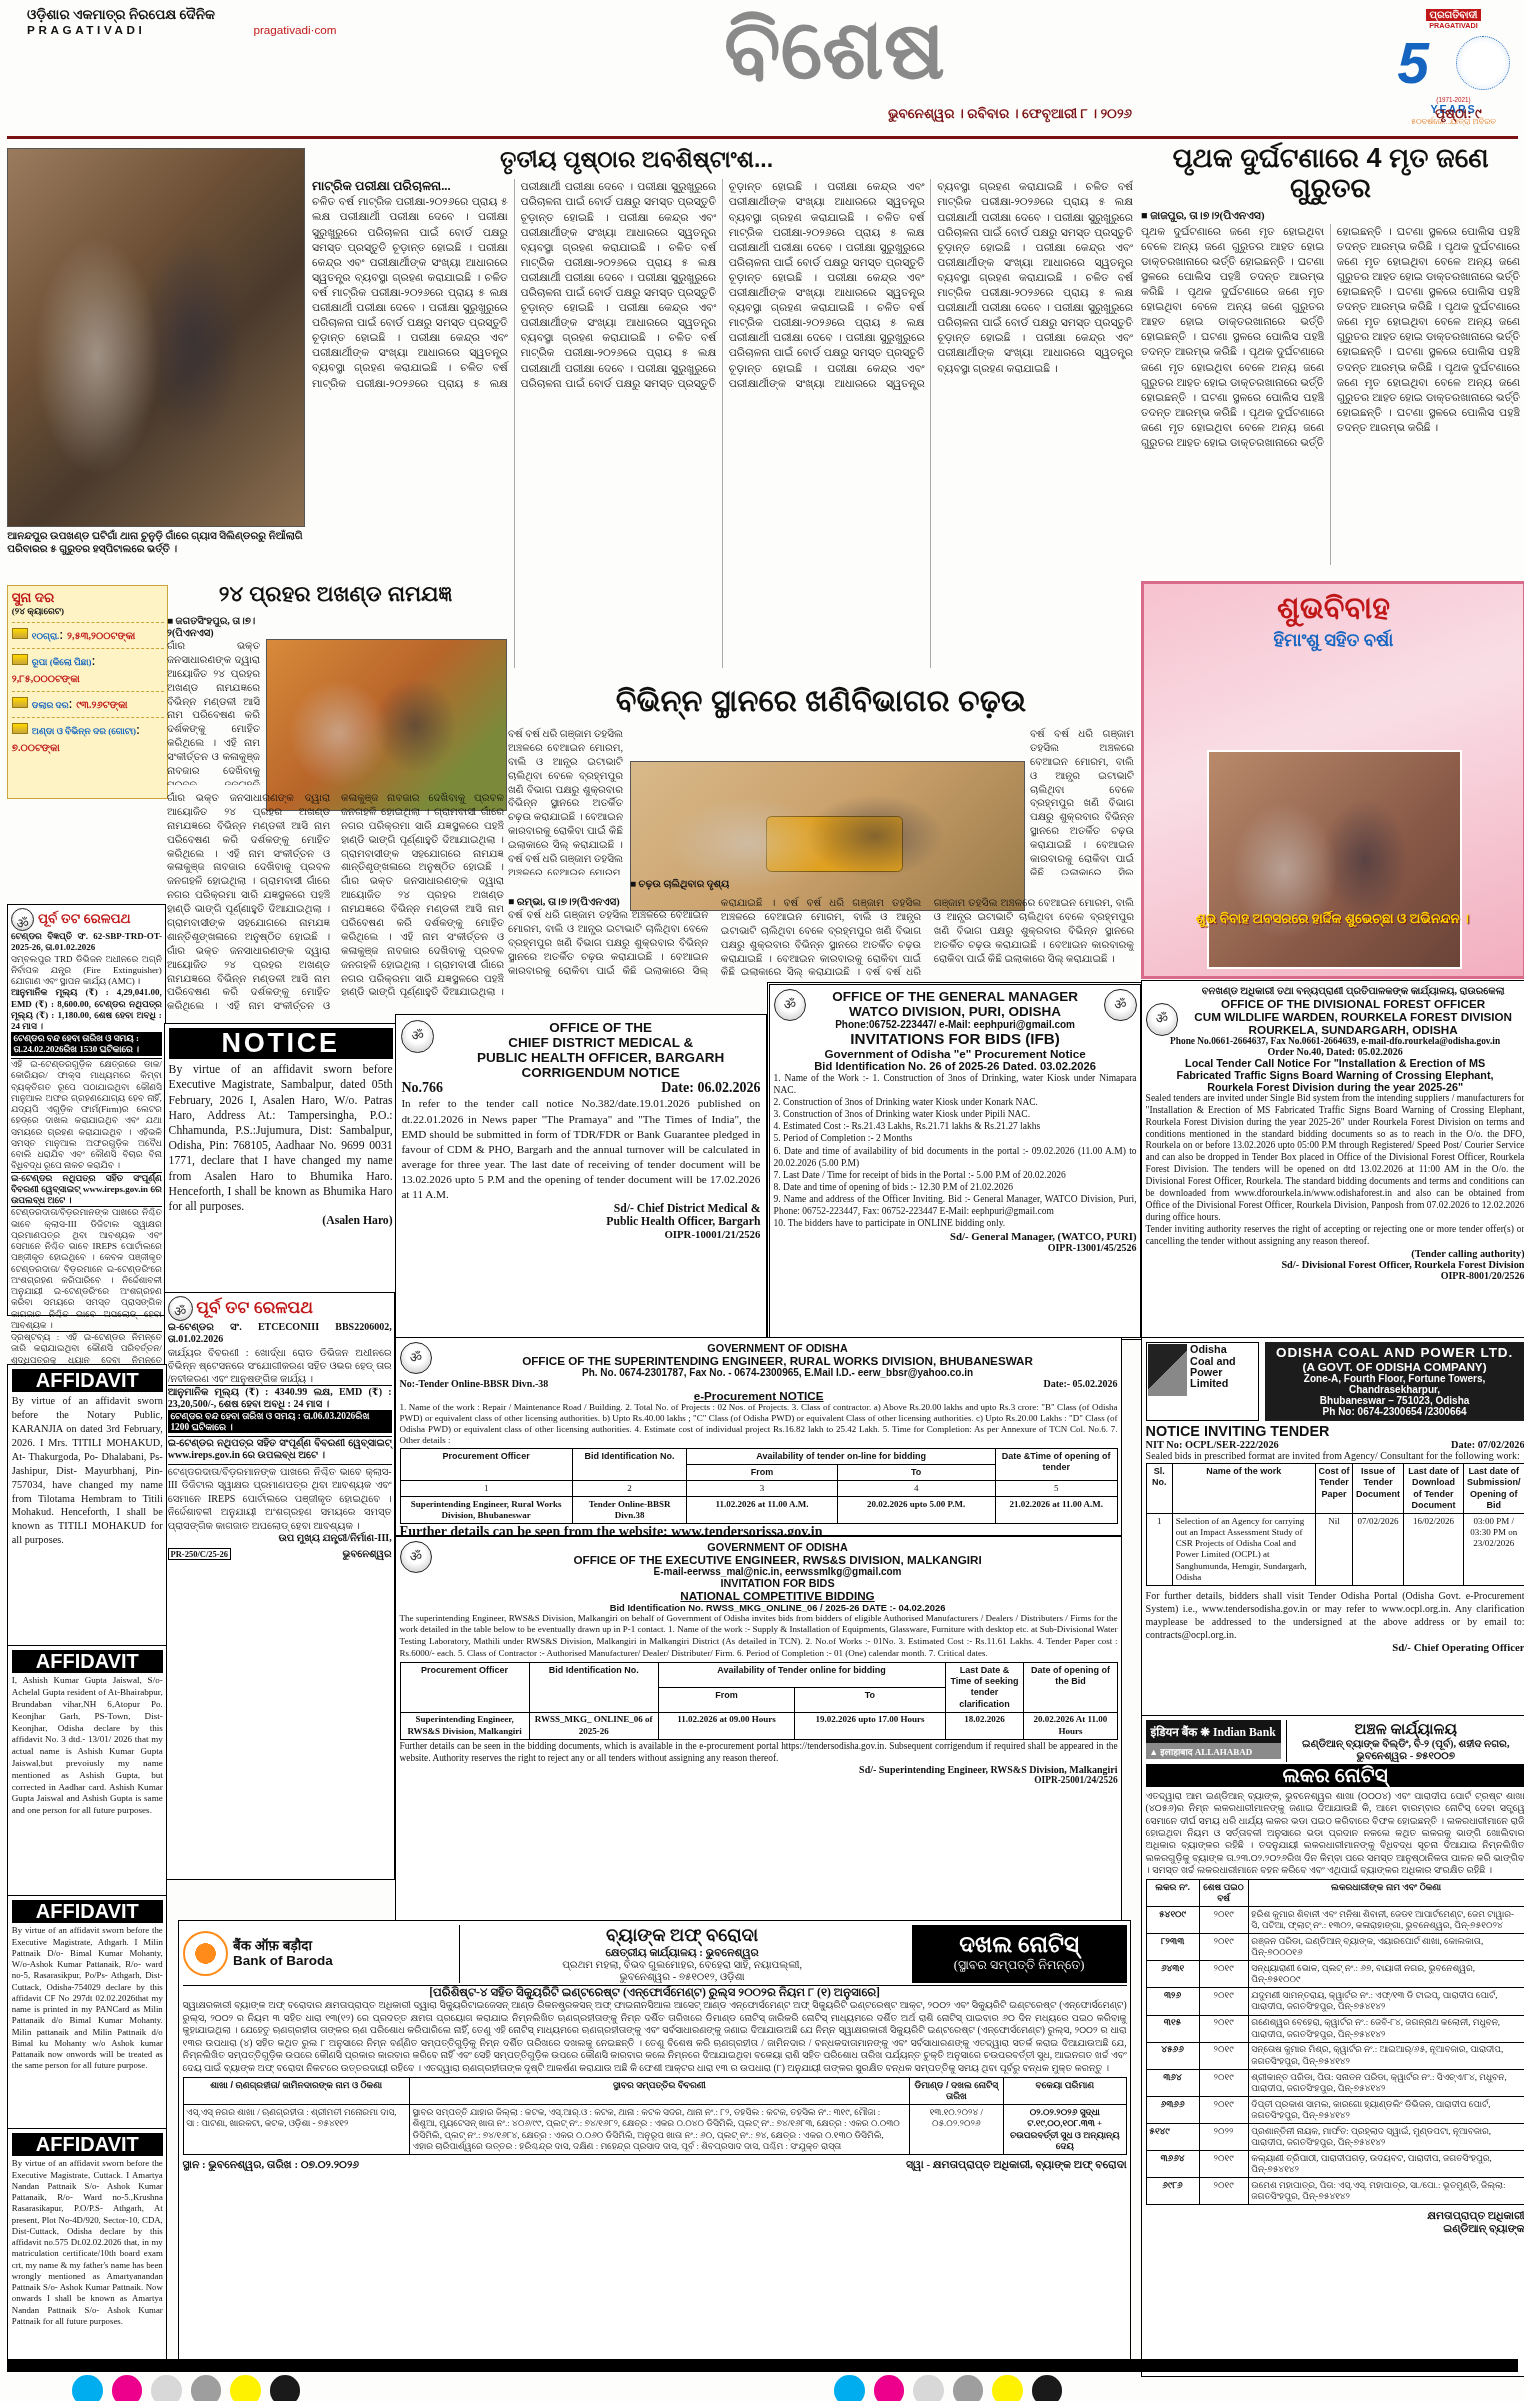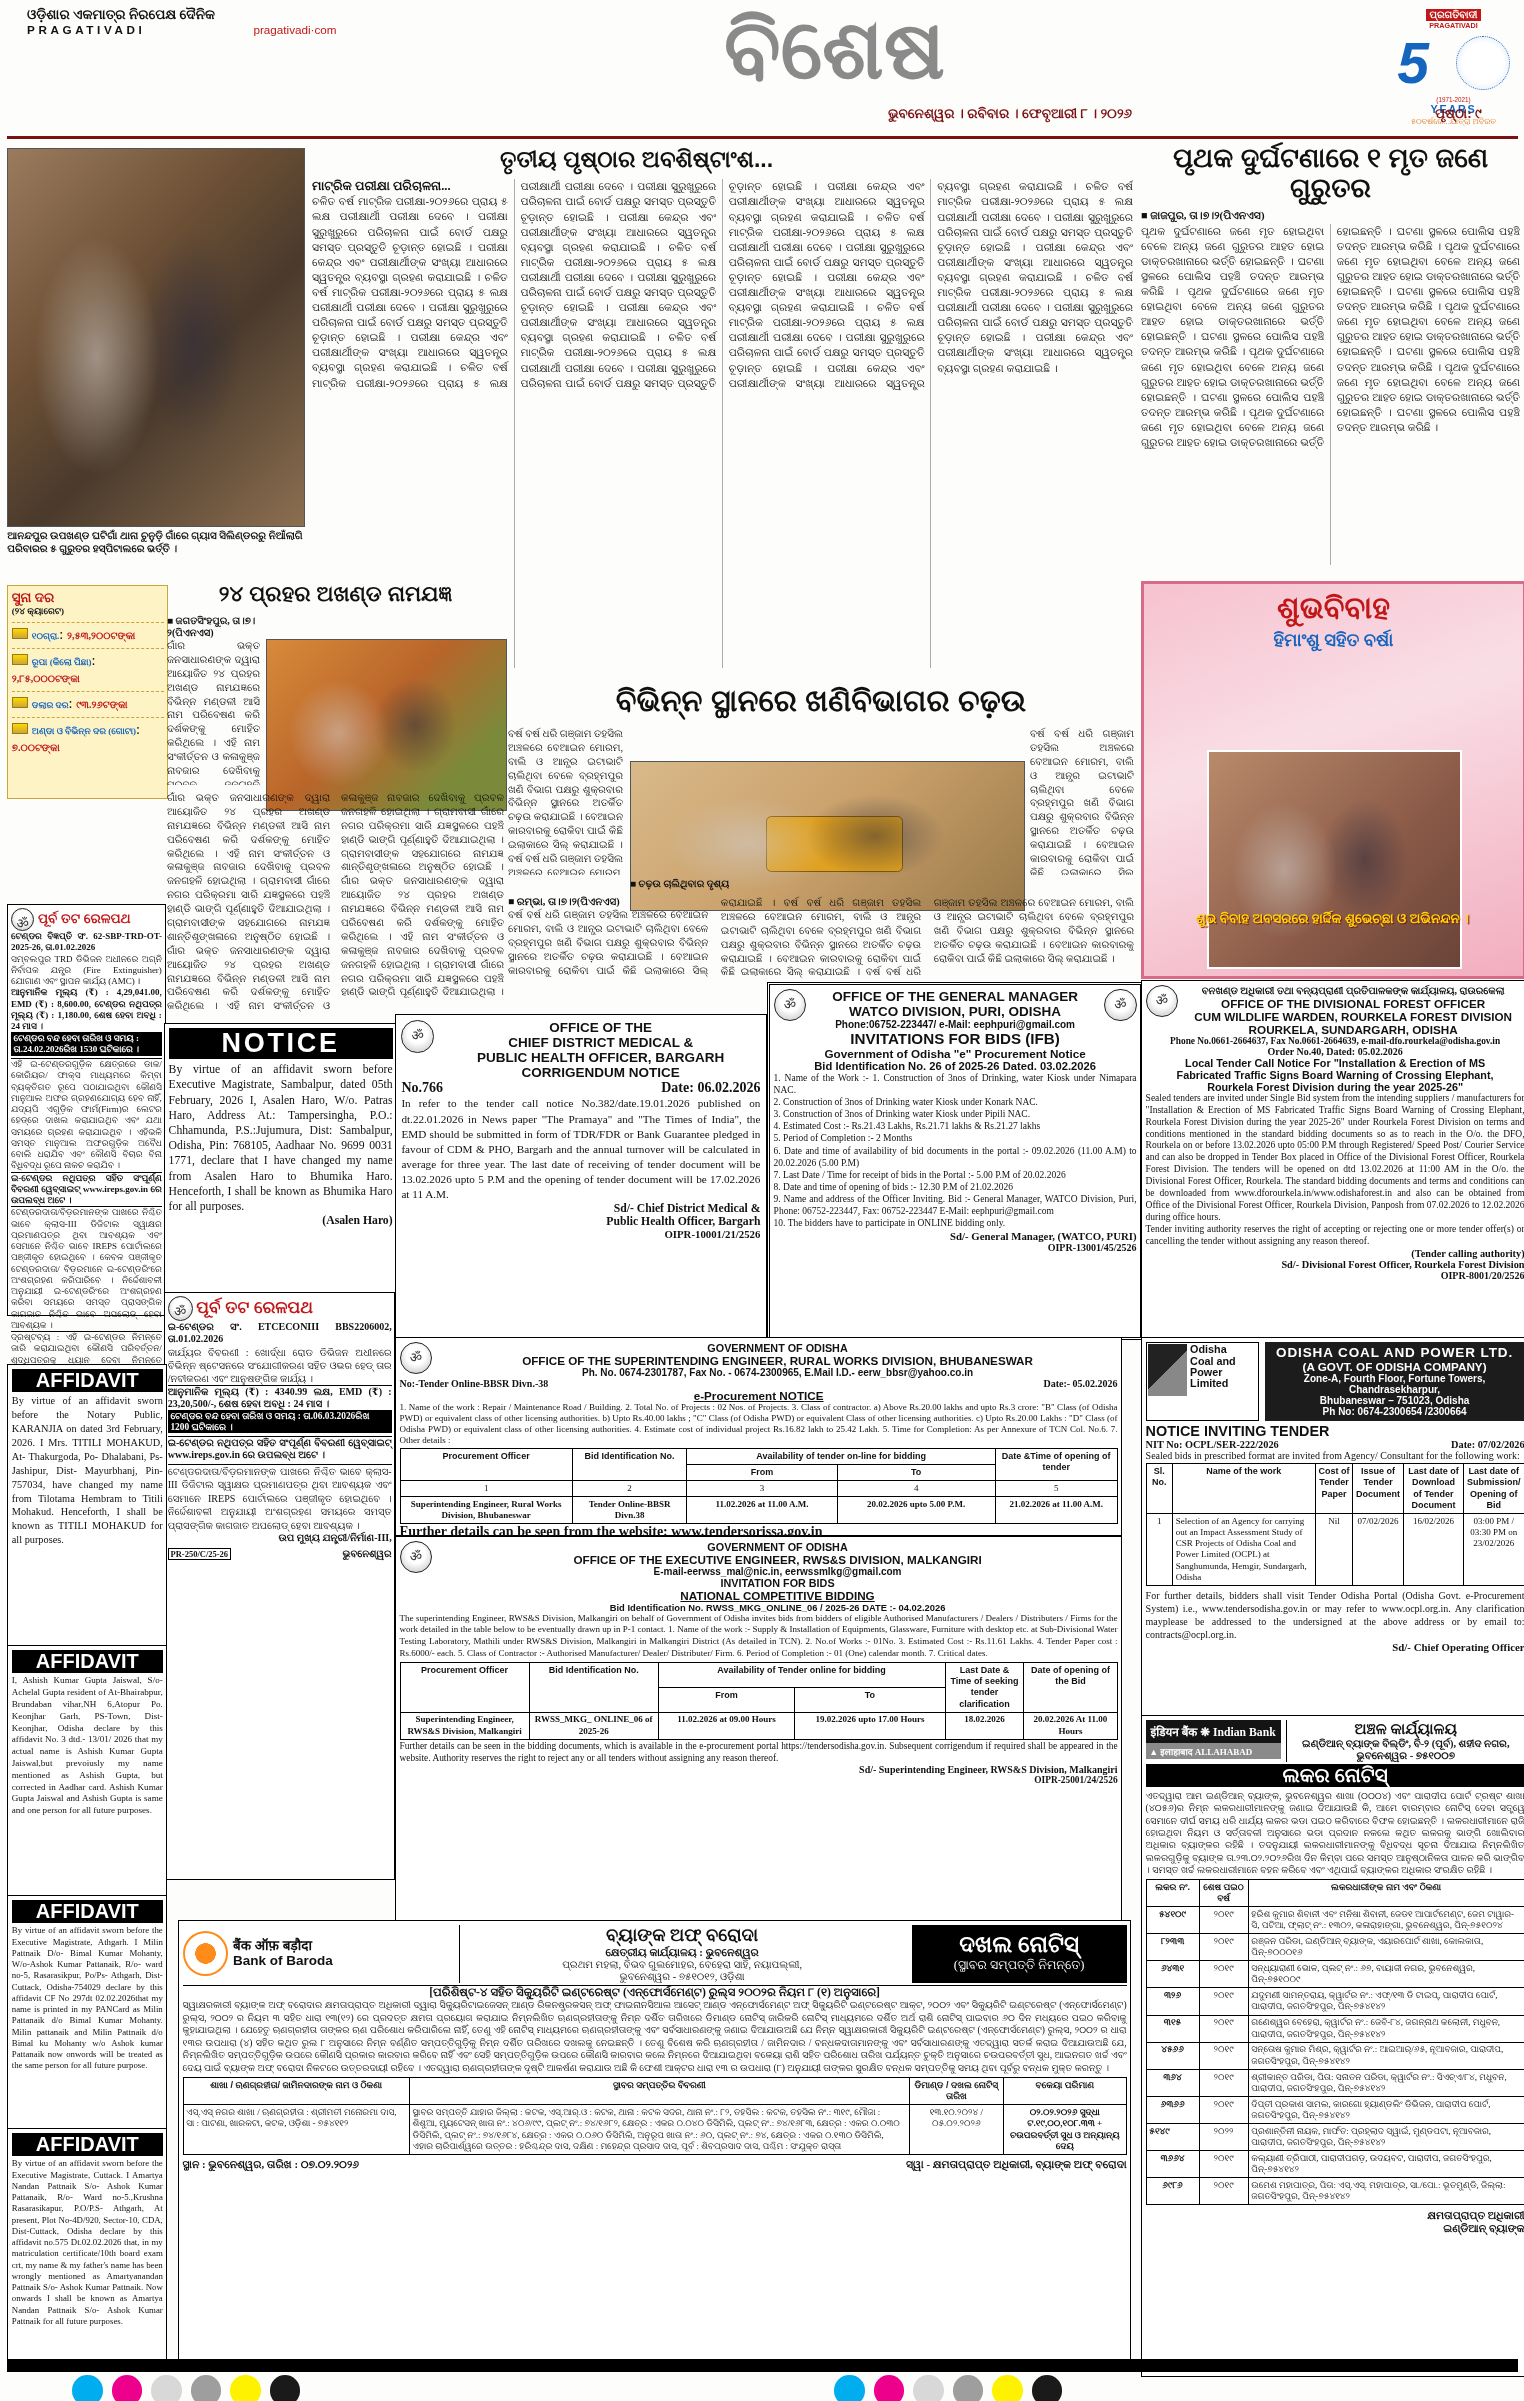--- a/index.html
+++ b/index.html
@@ -66,21 +66,21 @@
 
   <div class="abs" style="left:312px;top:145px;width:821px;height:534px;">
     <div class="hdline" style="font-size:23px;margin:1.8px 0 7.2px 188px;">ତୃତୀୟ ପୃଷ୍ଠାର ଅବଶିଷ୍ଟାଂଶ...</div>
     <div style="columns:4;column-gap:12.6px;height:489px;overflow:hidden;" class="colrule">
       <div style="font-weight:bold;font-size:12.6px;">ମାଟ୍ରିକ ପରୀକ୍ଷା ପରିଚାଳନା...</div>
       <div class="just" style="font-size:10.8px;line-height:1.4;">ଚଳିତ ବର୍ଷ ମାଟ୍ରିକ ପରୀକ୍ଷା-୨୦୨୬ରେ ପ୍ରାୟ ୫ ଲକ୍ଷ ପରୀକ୍ଷାର୍ଥୀ ପରୀକ୍ଷା ଦେବେ । ପରୀକ୍ଷା ସୁରୁଖୁରୁରେ ପରିଚାଳନା ପାଇଁ ବୋର୍ଡ ପକ୍ଷରୁ ସମସ୍ତ ପ୍ରସ୍ତୁତି ଚୂଡ଼ାନ୍ତ ହୋଇଛି । ପରୀକ୍ଷା କେନ୍ଦ୍ର ଏବଂ ପରୀକ୍ଷାର୍ଥୀଙ୍କ ସଂଖ୍ୟା ଆଧାରରେ ସ୍ୱତନ୍ତ୍ର ବ୍ୟବସ୍ଥା ଗ୍ରହଣ କରାଯାଇଛି । ଚଳିତ ବର୍ଷ ମାଟ୍ରିକ ପରୀକ୍ଷା-୨୦୨୬ରେ ପ୍ରାୟ ୫ ଲକ୍ଷ ପରୀକ୍ଷାର୍ଥୀ ପରୀକ୍ଷା ଦେବେ । ପରୀକ୍ଷା ସୁରୁଖୁରୁରେ ପରିଚାଳନା ପାଇଁ ବୋର୍ଡ ପକ୍ଷରୁ ସମସ୍ତ ପ୍ରସ୍ତୁତି ଚୂଡ଼ାନ୍ତ ହୋଇଛି । ପରୀକ୍ଷା କେନ୍ଦ୍ର ଏବଂ ପରୀକ୍ଷାର୍ଥୀଙ୍କ ସଂଖ୍ୟା ଆଧାରରେ ସ୍ୱତନ୍ତ୍ର ବ୍ୟବସ୍ଥା ଗ୍ରହଣ କରାଯାଇଛି । ଚଳିତ ବର୍ଷ ମାଟ୍ରିକ ପରୀକ୍ଷା-୨୦୨୬ରେ ପ୍ରାୟ ୫ ଲକ୍ଷ ପରୀକ୍ଷାର୍ଥୀ ପରୀକ୍ଷା ଦେବେ । ପରୀକ୍ଷା ସୁରୁଖୁରୁରେ ପରିଚାଳନା ପାଇଁ ବୋର୍ଡ ପକ୍ଷରୁ ସମସ୍ତ ପ୍ରସ୍ତୁତି ଚୂଡ଼ାନ୍ତ ହୋଇଛି । ପରୀକ୍ଷା କେନ୍ଦ୍ର ଏବଂ ପରୀକ୍ଷାର୍ଥୀଙ୍କ ସଂଖ୍ୟା ଆଧାରରେ ସ୍ୱତନ୍ତ୍ର ବ୍ୟବସ୍ଥା ଗ୍ରହଣ କରାଯାଇଛି । ଚଳିତ ବର୍ଷ ମାଟ୍ରିକ ପରୀକ୍ଷା-୨୦୨୬ରେ ପ୍ରାୟ ୫ ଲକ୍ଷ ପରୀକ୍ଷାର୍ଥୀ ପରୀକ୍ଷା ଦେବେ । ପରୀକ୍ଷା ସୁରୁଖୁରୁରେ ପରିଚାଳନା ପାଇଁ ବୋର୍ଡ ପକ୍ଷରୁ ସମସ୍ତ ପ୍ରସ୍ତୁତି ଚୂଡ଼ାନ୍ତ ହୋଇଛି । ପରୀକ୍ଷା କେନ୍ଦ୍ର ଏବଂ ପରୀକ୍ଷାର୍ଥୀଙ୍କ ସଂଖ୍ୟା ଆଧାରରେ ସ୍ୱତନ୍ତ୍ର ବ୍ୟବସ୍ଥା ଗ୍ରହଣ କରାଯାଇଛି । ଚଳିତ ବର୍ଷ ମାଟ୍ରିକ ପରୀକ୍ଷା-୨୦୨୬ରେ ପ୍ରାୟ ୫ ଲକ୍ଷ ପରୀକ୍ଷାର୍ଥୀ ପରୀକ୍ଷା ଦେବେ । ପରୀକ୍ଷା ସୁରୁଖୁରୁରେ ପରିଚାଳନା ପାଇଁ ବୋର୍ଡ ପକ୍ଷରୁ ସମସ୍ତ ପ୍ରସ୍ତୁତି ଚୂଡ଼ାନ୍ତ ହୋଇଛି । ପରୀକ୍ଷା କେନ୍ଦ୍ର ଏବଂ ପରୀକ୍ଷାର୍ଥୀଙ୍କ ସଂଖ୍ୟା ଆଧାରରେ ସ୍ୱତନ୍ତ୍ର ବ୍ୟବସ୍ଥା ଗ୍ରହଣ କରାଯାଇଛି । ଚଳିତ ବର୍ଷ ମାଟ୍ରିକ ପରୀକ୍ଷା-୨୦୨୬ରେ ପ୍ରାୟ ୫ ଲକ୍ଷ ପରୀକ୍ଷାର୍ଥୀ ପରୀକ୍ଷା ଦେବେ । ପରୀକ୍ଷା ସୁରୁଖୁରୁରେ ପରିଚାଳନା ପାଇଁ ବୋର୍ଡ ପକ୍ଷରୁ ସମସ୍ତ ପ୍ରସ୍ତୁତି ଚୂଡ଼ାନ୍ତ ହୋଇଛି । ପରୀକ୍ଷା କେନ୍ଦ୍ର ଏବଂ ପରୀକ୍ଷାର୍ଥୀଙ୍କ ସଂଖ୍ୟା ଆଧାରରେ ସ୍ୱତନ୍ତ୍ର ବ୍ୟବସ୍ଥା ଗ୍ରହଣ କରାଯାଇଛି । ଚଳିତ ବର୍ଷ ମାଟ୍ରିକ ପରୀକ୍ଷା-୨୦୨୬ରେ ପ୍ରାୟ ୫ ଲକ୍ଷ ପରୀକ୍ଷାର୍ଥୀ ପରୀକ୍ଷା ଦେବେ । ପରୀକ୍ଷା ସୁରୁଖୁରୁରେ ପରିଚାଳନା ପାଇଁ ବୋର୍ଡ ପକ୍ଷରୁ ସମସ୍ତ ପ୍ରସ୍ତୁତି ଚୂଡ଼ାନ୍ତ ହୋଇଛି । ପରୀକ୍ଷା କେନ୍ଦ୍ର ଏବଂ ପରୀକ୍ଷାର୍ଥୀଙ୍କ ସଂଖ୍ୟା ଆଧାରରେ ସ୍ୱତନ୍ତ୍ର ବ୍ୟବସ୍ଥା ଗ୍ରହଣ କରାଯାଇଛି । ଚଳିତ ବର୍ଷ ମାଟ୍ରିକ ପରୀକ୍ଷା-୨୦୨୬ରେ ପ୍ରାୟ ୫ ଲକ୍ଷ ପରୀକ୍ଷାର୍ଥୀ ପରୀକ୍ଷା ଦେବେ । ପରୀକ୍ଷା ସୁରୁଖୁରୁରେ ପରିଚାଳନା ପାଇଁ ବୋର୍ଡ ପକ୍ଷରୁ ସମସ୍ତ ପ୍ରସ୍ତୁତି ଚୂଡ଼ାନ୍ତ ହୋଇଛି । ପରୀକ୍ଷା କେନ୍ଦ୍ର ଏବଂ ପରୀକ୍ଷାର୍ଥୀଙ୍କ ସଂଖ୍ୟା ଆଧାରରେ ସ୍ୱତନ୍ତ୍ର ବ୍ୟବସ୍ଥା ଗ୍ରହଣ କରାଯାଇଛି । ଚଳିତ ବର୍ଷ ମାଟ୍ରିକ ପରୀକ୍ଷା-୨୦୨୬ରେ ପ୍ରାୟ ୫ ଲକ୍ଷ ପରୀକ୍ଷାର୍ଥୀ ପରୀକ୍ଷା ଦେବେ । ପରୀକ୍ଷା ସୁରୁଖୁରୁରେ ପରିଚାଳନା ପାଇଁ ବୋର୍ଡ ପକ୍ଷରୁ ସମସ୍ତ ପ୍ରସ୍ତୁତି ଚୂଡ଼ାନ୍ତ ହୋଇଛି । ପରୀକ୍ଷା କେନ୍ଦ୍ର ଏବଂ ପରୀକ୍ଷାର୍ଥୀଙ୍କ ସଂଖ୍ୟା ଆଧାରରେ ସ୍ୱତନ୍ତ୍ର ବ୍ୟବସ୍ଥା ଗ୍ରହଣ କରାଯାଇଛି ।</div>
     </div>
   </div>
 
   <div class="abs" style="left:1141px;top:144px;width:379px;height:431px;">
-    <div class="hdline" style="font-size:27px;text-align:center;">ପୃଥକ ଦୁର୍ଘଟଣାରେ ୧ ମୃତ ଜଣେ ଗୁରୁତର</div>
+    <div class="hdline" style="font-size:27px;text-align:center;">ପୃଥକ ଦୁର୍ଘଟଣାରେ 4 ମୃତ ଜଣେ ଗୁରୁତର</div>
     <div style="font-weight:bold;font-size:10.8px;margin:5.4px 0 1.8px;">■ ଜାଜପୁର, ତା।୭।୨(ପିଏନଏସ)</div>
     <div style="columns:2;column-gap:12.6px;height:341px;overflow:hidden;" class="colrule">
       <div class="just" style="font-size:10.8px;line-height:1.4;">ପୃଥକ ଦୁର୍ଘଟଣାରେ ଜଣେ ମୃତ ହୋଇଥିବା ବେଳେ ଅନ୍ୟ ଜଣେ ଗୁରୁତର ଆହତ ହୋଇ ଡାକ୍ତରଖାନାରେ ଭର୍ତ୍ତି ହୋଇଛନ୍ତି । ଘଟଣା ସ୍ଥଳରେ ପୋଲିସ ପହଞ୍ଚି ତଦନ୍ତ ଆରମ୍ଭ କରିଛି । ପୃଥକ ଦୁର୍ଘଟଣାରେ ଜଣେ ମୃତ ହୋଇଥିବା ବେଳେ ଅନ୍ୟ ଜଣେ ଗୁରୁତର ଆହତ ହୋଇ ଡାକ୍ତରଖାନାରେ ଭର୍ତ୍ତି ହୋଇଛନ୍ତି । ଘଟଣା ସ୍ଥଳରେ ପୋଲିସ ପହଞ୍ଚି ତଦନ୍ତ ଆରମ୍ଭ କରିଛି । ପୃଥକ ଦୁର୍ଘଟଣାରେ ଜଣେ ମୃତ ହୋଇଥିବା ବେଳେ ଅନ୍ୟ ଜଣେ ଗୁରୁତର ଆହତ ହୋଇ ଡାକ୍ତରଖାନାରେ ଭର୍ତ୍ତି ହୋଇଛନ୍ତି । ଘଟଣା ସ୍ଥଳରେ ପୋଲିସ ପହଞ୍ଚି ତଦନ୍ତ ଆରମ୍ଭ କରିଛି । ପୃଥକ ଦୁର୍ଘଟଣାରେ ଜଣେ ମୃତ ହୋଇଥିବା ବେଳେ ଅନ୍ୟ ଜଣେ ଗୁରୁତର ଆହତ ହୋଇ ଡାକ୍ତରଖାନାରେ ଭର୍ତ୍ତି ହୋଇଛନ୍ତି । ଘଟଣା ସ୍ଥଳରେ ପୋଲିସ ପହଞ୍ଚି ତଦନ୍ତ ଆରମ୍ଭ କରିଛି । ପୃଥକ ଦୁର୍ଘଟଣାରେ ଜଣେ ମୃତ ହୋଇଥିବା ବେଳେ ଅନ୍ୟ ଜଣେ ଗୁରୁତର ଆହତ ହୋଇ ଡାକ୍ତରଖାନାରେ ଭର୍ତ୍ତି ହୋଇଛନ୍ତି । ଘଟଣା ସ୍ଥଳରେ ପୋଲିସ ପହଞ୍ଚି ତଦନ୍ତ ଆରମ୍ଭ କରିଛି । ପୃଥକ ଦୁର୍ଘଟଣାରେ ଜଣେ ମୃତ ହୋଇଥିବା ବେଳେ ଅନ୍ୟ ଜଣେ ଗୁରୁତର ଆହତ ହୋଇ ଡାକ୍ତରଖାନାରେ ଭର୍ତ୍ତି ହୋଇଛନ୍ତି । ଘଟଣା ସ୍ଥଳରେ ପୋଲିସ ପହଞ୍ଚି ତଦନ୍ତ ଆରମ୍ଭ କରିଛି । ପୃଥକ ଦୁର୍ଘଟଣାରେ ଜଣେ ମୃତ ହୋଇଥିବା ବେଳେ ଅନ୍ୟ ଜଣେ ଗୁରୁତର ଆହତ ହୋଇ ଡାକ୍ତରଖାନାରେ ଭର୍ତ୍ତି ହୋଇଛନ୍ତି । ଘଟଣା ସ୍ଥଳରେ ପୋଲିସ ପହଞ୍ଚି ତଦନ୍ତ ଆରମ୍ଭ କରିଛି ।</div>
     </div>
   </div>
 
   <div class="abs" style="left:1141px;top:581px;width:379px;height:392px;background:linear-gradient(160deg,#f6c2cf,#f9dee6 40%,#f2aebf);border:3.6px solid #d96a8a;">
     <div style="text-align:center;font-size:30.5px;font-weight:bold;color:#c01818;margin-top:7.2px;">ଶୁଭବିବାହ</div>
     <div style="text-align:center;font-size:18px;font-weight:bold;color:#1565c0;margin-top:3.6px;">ହିମାଂଶୁ ସହିତ ବର୍ଷା</div>
     <div class="abs photo" style="left:63px;top:99px;width:251px;height:215px;border:2.7px solid #fff;background:linear-gradient(135deg,#b98a6a,#8a5a48 60%,#6a4438);"></div>
@@ -212,21 +212,21 @@
         <div class="just" style="font-size:9.5px;line-height:1.28;">7. Last Date / Time for receipt of bids in the Portal :-  5.00 P.M of 20.02.2026</div>
         <div class="just" style="font-size:9.5px;line-height:1.28;">8. Date and time of opening of bids :- 12.30 P.M of 21.02.2026</div>
         <div class="just" style="font-size:9.5px;line-height:1.28;">9. Name and address of the Officer Inviting. Bid :- General Manager, WATCO Division, Puri, Phone: 06752-223447, Fax: 06752-223447 E-Mail: eephpuri@gmail.com</div>
         <div class="just" style="font-size:9.5px;line-height:1.28;">10. The bidders have to participate in ONLINE bidding only.</div>
       </div>
     <div class="sign" style="font-size:10.8px;">Sd/- General Manager, (WATCO, PURI)</div>
     <div class="sign" style="font-size:10px;">OIPR-13001/45/2526</div>
   </div>
 
   <div class="abs box" style="left:1141px;top:980px;width:379px;height:352px;padding:3.6px;">
-    <div style="display:flex;gap:3.6px;">
+    <div style="display:flex;gap:3.6px;align-items:flex-end;">
       <span class="emblem"></span>
       <div style="flex:1;text-align:center;">
         <div style="font-size:10px;font-weight:bold;">ବନଖଣ୍ଡ ଅଧିକାରୀ ତଥା ବନ୍ୟପ୍ରାଣୀ ପ୍ରତିପାଳକଙ୍କ କାର୍ଯ୍ୟାଳୟ, ରାଉରକେଲା</div>
         <div class="sansb" style="font-size:11.7px;">OFFICE OF THE DIVISIONAL FOREST OFFICER</div>
         <div class="sansb" style="font-size:11.7px;">CUM WILDLIFE WARDEN, ROURKELA FOREST DIVISION</div>
         <div class="sansb" style="font-size:11.7px;">ROURKELA, SUNDARGARH, ODISHA</div>
       </div>
     </div>
     <div style="text-align:center;font-size:9.4px;font-weight:bold;">Phone No.0661-2664637, Fax No.0661-2664639, e-mail-dfo.rourkela@odisha.gov.in</div>
     <div style="text-align:center;font-size:10px;font-weight:bold;">Order No.40, Dated: 05.02.2026</div>

